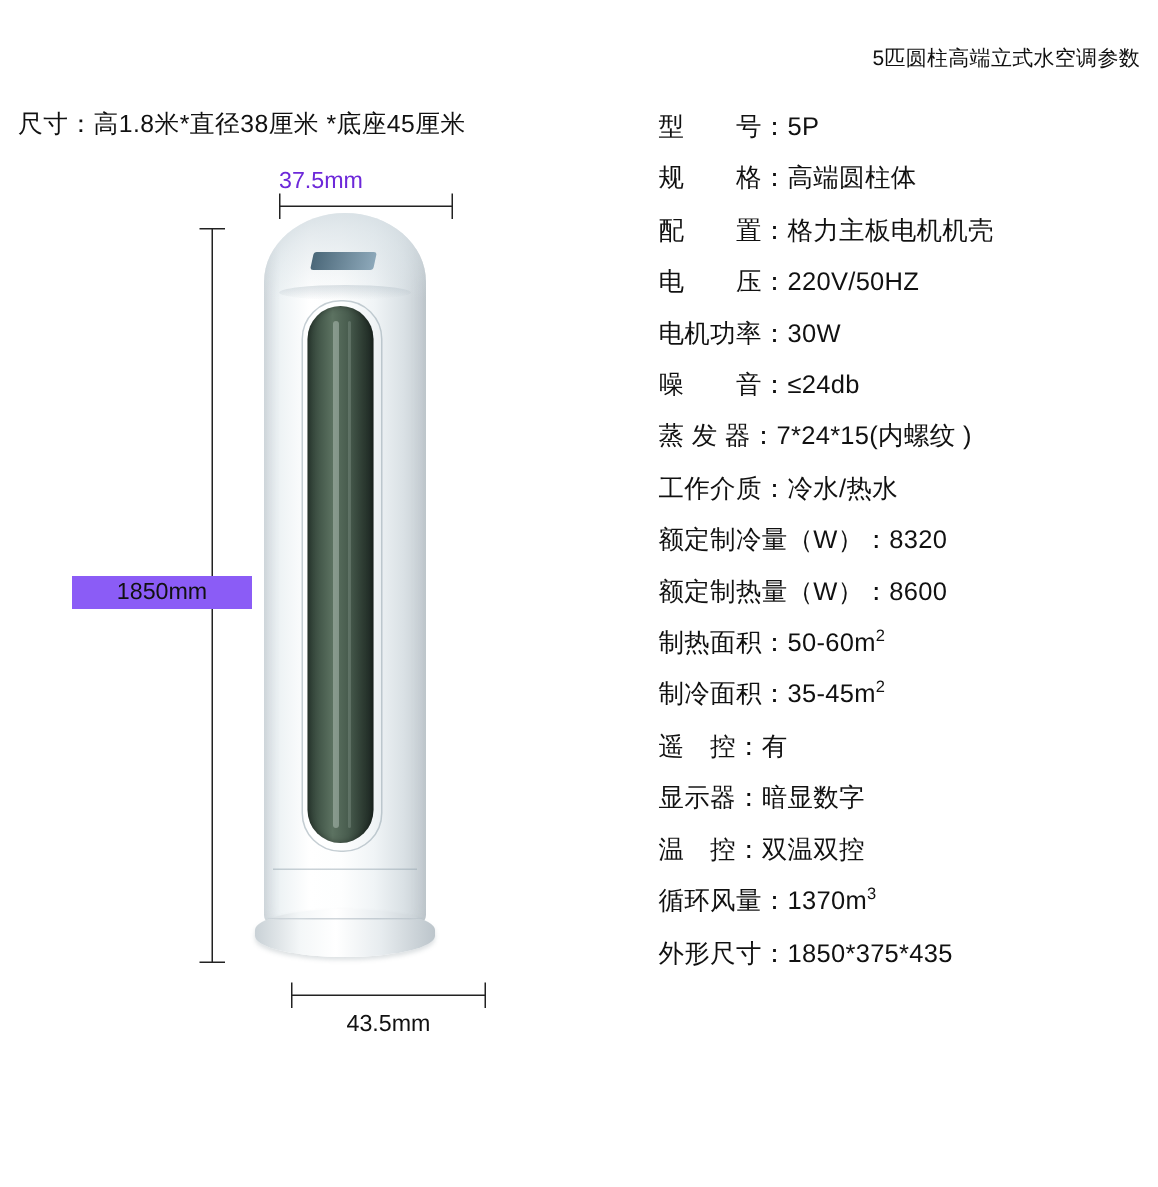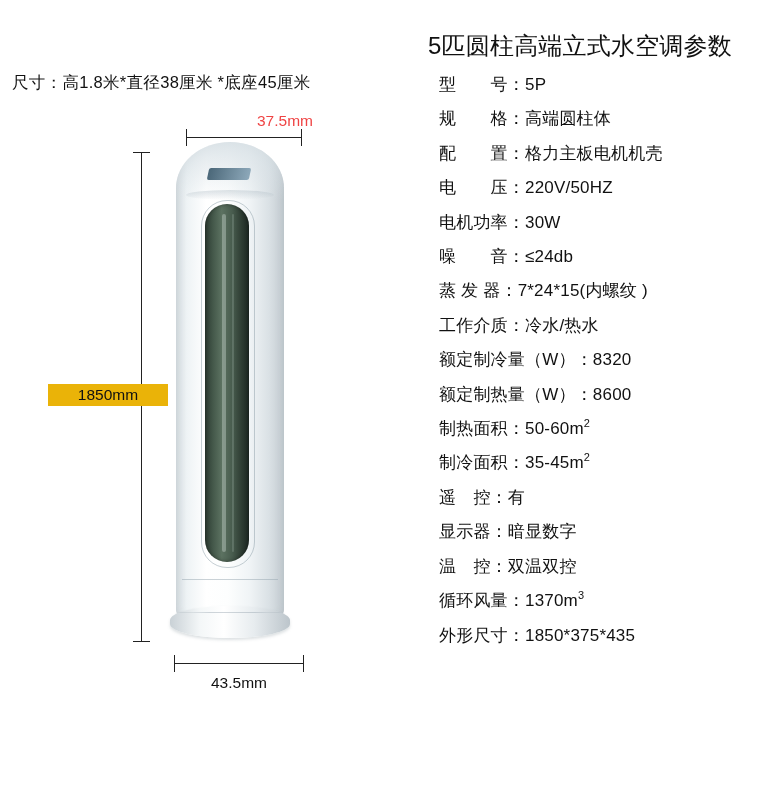--- a/index.html
+++ b/index.html
@@ -44,26 +44,26 @@
   
   #top-dim {
     position: absolute;
     left: 186px;
     top: 112px;
     width: 116px;
     height: 36px;
   }
   #top-dim .label {
     position: absolute;
-    left: 11px;
+    left: 0;
     top: 0;
     width: 116px;
-    text-align: right;
+    text-align: left;
     font-size: 15.5px;
-    color: #ef4444;
+    color: #6d28d9;
   }
   #top-dim .hline {
     position: absolute;
     left: 0;
     top: 25px;
     width: 116px;
     height: 1px;
     background: #222;
   }
   #top-dim .tick-l,
@@ -73,21 +73,21 @@
     width: 1px;
     height: 17px;
     background: #222;
   }
   #top-dim .tick-l { left: 0; }
   #top-dim .tick-r { left: 115px; }
 
   
   #bottom-dim {
     position: absolute;
-    left: 174px;
+    left: 194px;
     top: 655px;
     width: 130px;
     height: 42px;
   }
   #bottom-dim .hline {
     position: absolute;
     left: 0;
     top: 8px;
     width: 130px;
     height: 1px;
@@ -140,21 +140,21 @@
   #height-dim .tick-t { top: 0; }
   #height-dim .tick-b { top: 489px; }
   #height-dim .label {
     position: absolute;
     left: -48px;
     top: 232px;
     width: 120px;
     text-align: center;
     font-size: 15.5px;
     color: #111;
-    background: #eab308;
+    background: #8b5cf6;
     padding: 2px 0;
   }
 
   
   #ac-unit {
     position: absolute;
     left: 168px;
     top: 142px;
     width: 124px;
     height: 502px;
@@ -285,22 +285,22 @@
     left: 400px;
     top: 0;
     width: 372px;
     height: 791px;
   }
   #spec-title {
     position: absolute;
     left: 0;
     top: 30px;
     width: 360px;
-    text-align: center;
-    font-size: 24px;
+    text-align: right;
+    font-size: 14px;
     color: #111;
     letter-spacing: 0.2px;
     white-space: nowrap;
   }
   #spec-list {
     position: absolute;
     left: 12px;
     top: 68px;
     width: 360px;
     margin-left: 27px;

